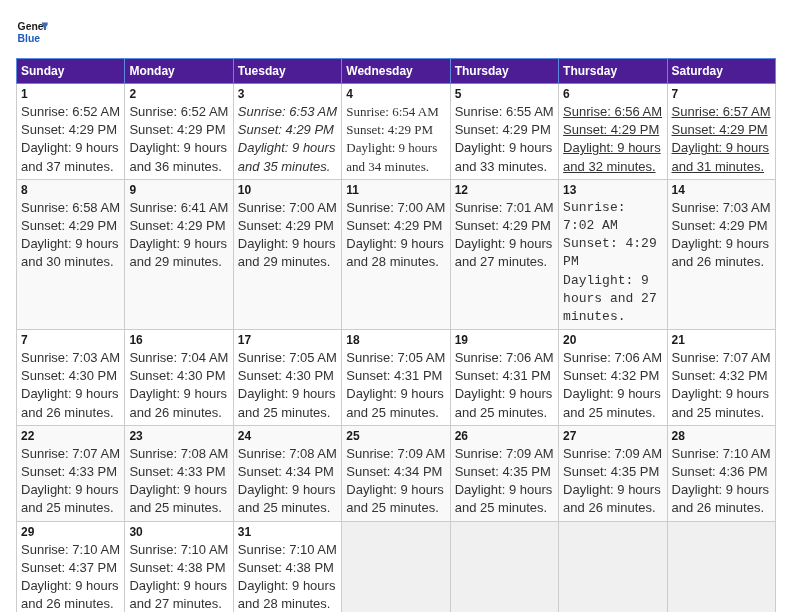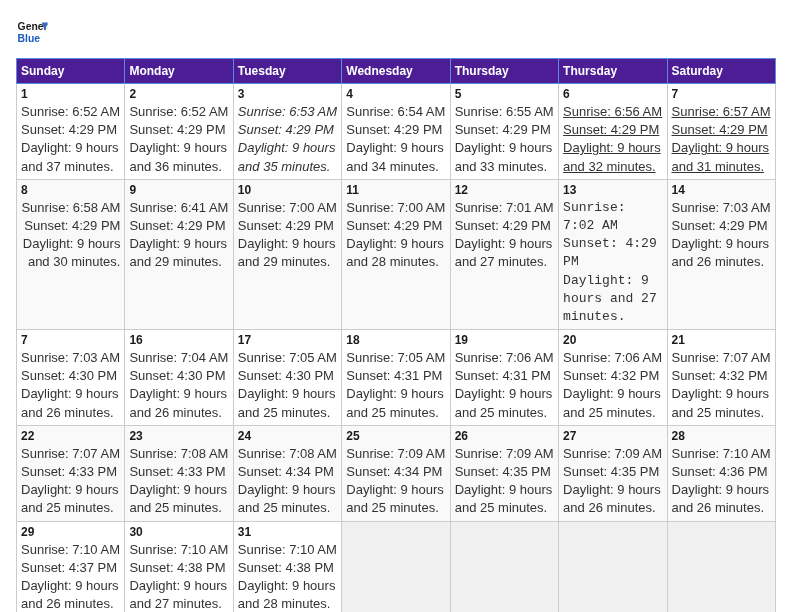--- a/index.html
+++ b/index.html
@@ -127,21 +127,21 @@
 Daylight: 9 hours and 36 minutes.</div>
           </td>
           <td>
             <span class="day-num">3</span>
             <div class="day-info" style="white-space: pre-line; font-style: italic;">Sunrise: 6:53 AM
 Sunset: 4:29 PM
 Daylight: 9 hours and 35 minutes.</div>
           </td>
           <td>
             <span class="day-num">4</span>
-            <div class="day-info" style="white-space: pre-line;">Sunrise: 6:54 AM
+            <div class="day-info" style="white-space: pre-line; font-family: Liberation Serif, serif;">Sunrise: 6:54 AM
 Sunset: 4:29 PM
 Daylight: 9 hours and 34 minutes.</div>
           </td>
           <td>
             <span class="day-num">5</span>
             <div class="day-info" style="white-space: pre-line;">Sunrise: 6:55 AM
 Sunset: 4:29 PM
 Daylight: 9 hours and 33 minutes.</div>
           </td>
           <td>
@@ -153,21 +153,21 @@
           <td>
             <span class="day-num">7</span>
             <div class="day-info" style="white-space: pre-line; text-decoration: underline;">Sunrise: 6:57 AM
 Sunset: 4:29 PM
 Daylight: 9 hours and 31 minutes.</div>
           </td>
         </tr>
         <tr>
           <td>
             <span class="day-num">8</span>
-            <div class="day-info" style="white-space: pre-line; text-align: right;">Sunrise: 6:58 AM
+            <div class="day-info" style="white-space: pre-line;">Sunrise: 6:58 AM
 Sunset: 4:29 PM
 Daylight: 9 hours and 30 minutes.</div>
           </td>
           <td>
             <span class="day-num">9</span>
             <div class="day-info" style="white-space: pre-line;">Sunrise: 6:41 AM
 Sunset: 4:29 PM
 Daylight: 9 hours and 29 minutes.</div>
           </td>
           <td>

